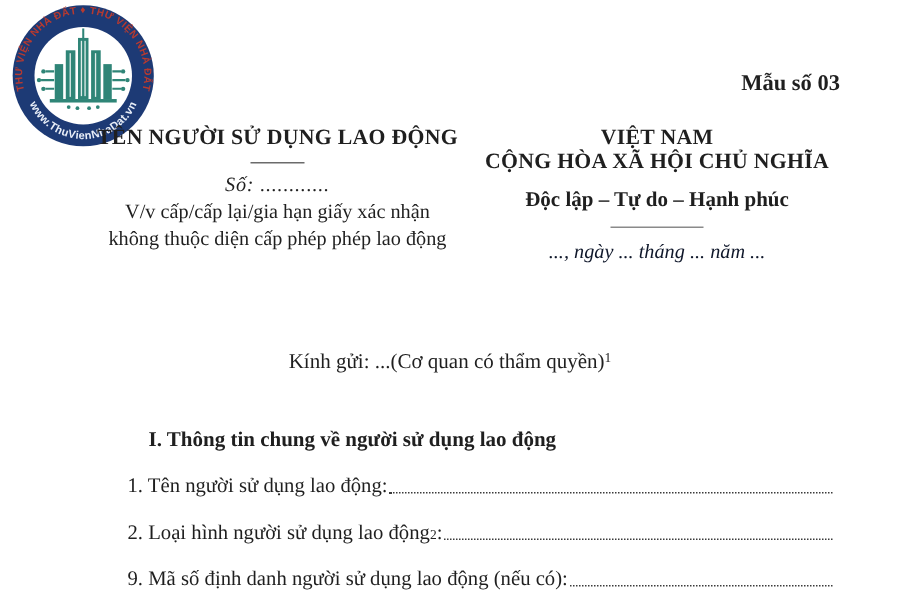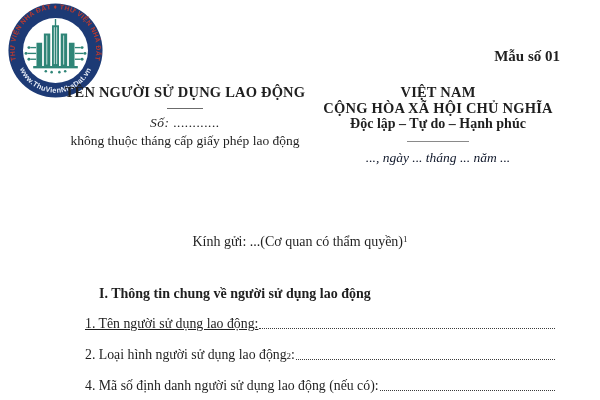--- a/index.html
+++ b/index.html
@@ -52,21 +52,21 @@
     margin: 7px auto 6px auto;
   }
   .rule-mid {
     width: 62px;
     border-top: 1.2px solid #8a8a8a;
     margin: 9px auto 8px auto;
   }
   .so-line { font-size: 13.5px; letter-spacing: 0.5px; font-style: italic; }
   .subject { font-size: 13.5px; line-height: 15.5px; margin-top: 2px; }
   .national { font-size: 14.5px; font-weight: bold; line-height: 16px; letter-spacing: 0.2px; }
-  .motto { font-size: 14px; font-weight: bold; margin-top: 0; }
+  .motto { font-size: 14px; font-weight: bold; margin-top: 10px; }
   .date-line { font-size: 13.5px; font-style: italic; color: #0f172a; }
   .kinh-gui {
     position: absolute;
     top: 234px;
     left: 0;
     width: 100%;
     text-align: center;
     font-size: 14px;
   }
   .section-heading {
@@ -79,21 +79,21 @@
   }
   .form-line {
     position: absolute;
     left: 85px;
     right: 45px;
     display: flex;
     align-items: baseline;
     font-size: 13.8px;
     white-space: nowrap;
   }
-  .form-line.l1 { top: 316px; text-decoration: underline; }
+  .form-line.l1 { top: 316px; }
   .form-line.l2 { top: 347px; text-align: center; }
   .form-line.l3 { top: 378px; }
   .leader {
     flex: 1 1 auto;
     min-width: 20px;
     align-self: flex-end;
     border-bottom: 1.6px dotted #3b3b3b;
     margin: 0 0 3px 1px;
   }
   sup.fnote {
@@ -151,27 +151,28 @@
       <circle cx="60" cy="71.5" r="1.3" stroke="none"></circle>
     </g>
     <text font-size="7" font-weight="bold" fill="#b73a30" letter-spacing="0.35" font-family="Liberation Sans, sans-serif">
       <textPath href="#arcTop" startOffset="50%" text-anchor="middle">THƯ VIỆN NHÀ ĐẤT ♦ THƯ VIỆN NHÀ ĐẤT</textPath>
     </text>
     <text font-size="7.6" font-weight="bold" fill="#e8eef8" letter-spacing="0.3" font-family="Liberation Sans, sans-serif">
       <textPath href="#arcBot" startOffset="50%" text-anchor="middle">www.ThuVienNhaDat.vn</textPath>
     </text>
   </svg>
 
-  <div class="form-no">Mẫu số 01</div>
+  <div class="form-no">Mẫu số 03</div>
 
   <div class="col-left">
     <div class="org-name">TÊN NGƯỜI SỬ DỤNG LAO ĐỘNG</div>
     <div class="rule-short"></div>
     <div class="so-line">Số: ............</div>
-    <div class="subject">không thuộc tháng cấp giấy phép lao động</div>
+    <div class="subject">V/v cấp/cấp lại/gia hạn giấy xác nhận</div>
+    <div class="subject">không thuộc diện cấp phép phép lao động</div>
   </div>
 
   <div class="col-right">
     <div class="national">VIỆT NAM</div>
     <div class="national">CỘNG HÒA XÃ HỘI CHỦ NGHĨA</div>
     <div class="motto">Độc lập – Tự do – Hạnh phúc</div>
     <div class="rule-mid"></div>
     <div class="date-line">..., ngày ... tháng ... năm ...</div>
   </div>
 
@@ -187,19 +188,19 @@
   </div>
 
   <div class="form-line l2">
     <span>2. Loại hình người sử dụng lao động</span>
       <sup class="fnote">2</sup>
       <span>:</span>
     <span class="leader"></span>
   </div>
 
   <div class="form-line l3">
-    <span>4. Mã số định danh người sử dụng lao động (nếu có):</span>
+    <span>9. Mã số định danh người sử dụng lao động (nếu có):</span>
       <sup class="fnote"></sup>
       <span></span>
     <span class="leader"></span>
   </div>
 
 </div>
 
 </body></html>

